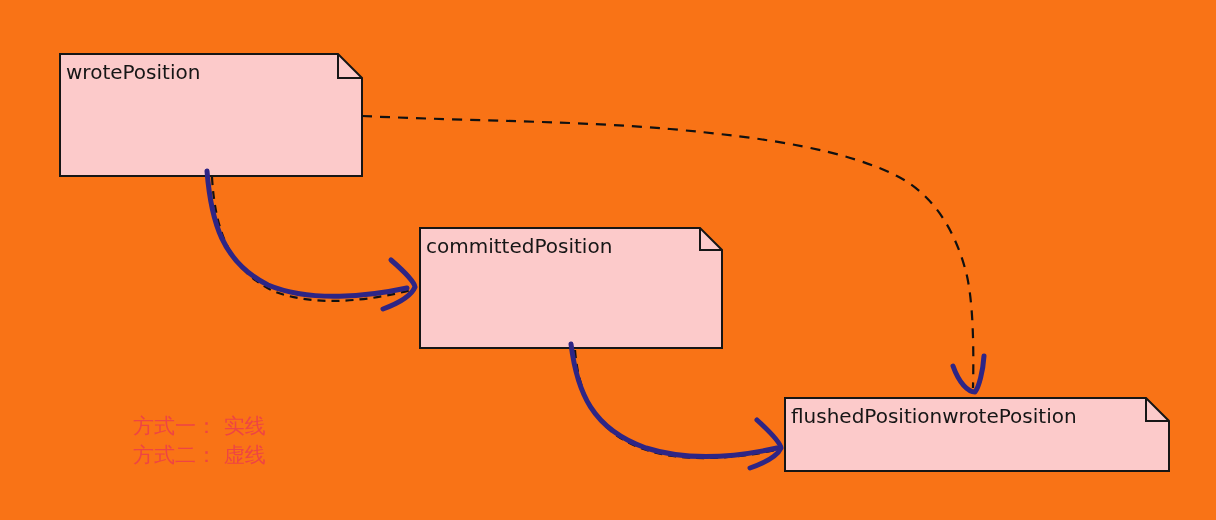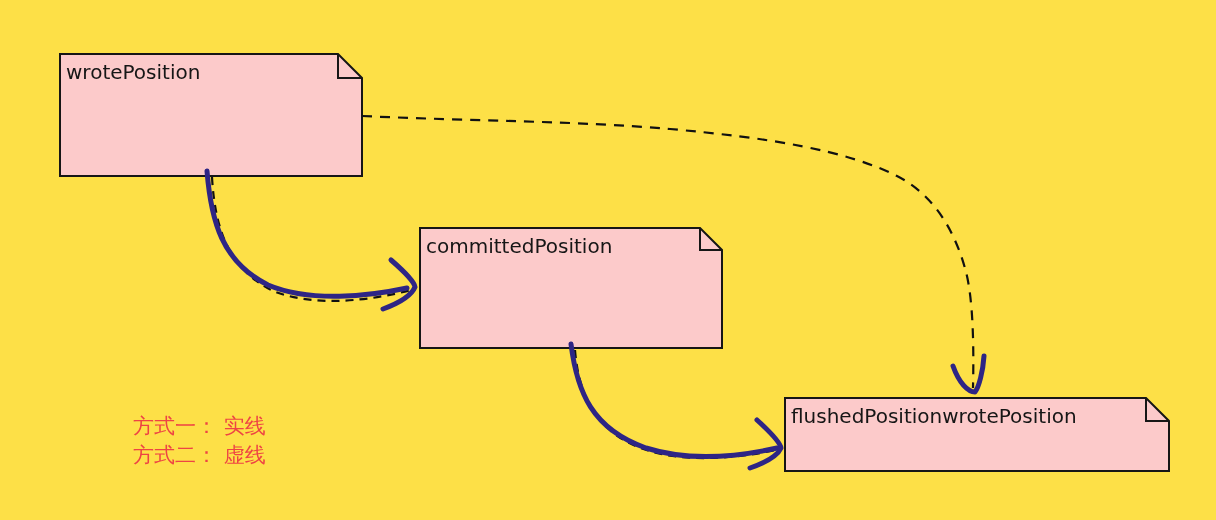--- a/index.html
+++ b/index.html
@@ -4,21 +4,21 @@
 <style>
   html, body {
     margin: 0;
     padding: 0;
     background: #ffffff;
   }
   .canvas {
     position: relative;
     width: 1216px;
     height: 520px;
-    background: #fde047;
+    background: #f97316;
     font-family: "DejaVu Sans", sans-serif;
     overflow: hidden;
     text-align: right;
   }
   svg { display: block; }
   .note {
     fill: var(--note-fill, #fccaca);
     stroke: var(--note-border, #161616);
     stroke-width: 2;
     stroke-linejoin: miter;

